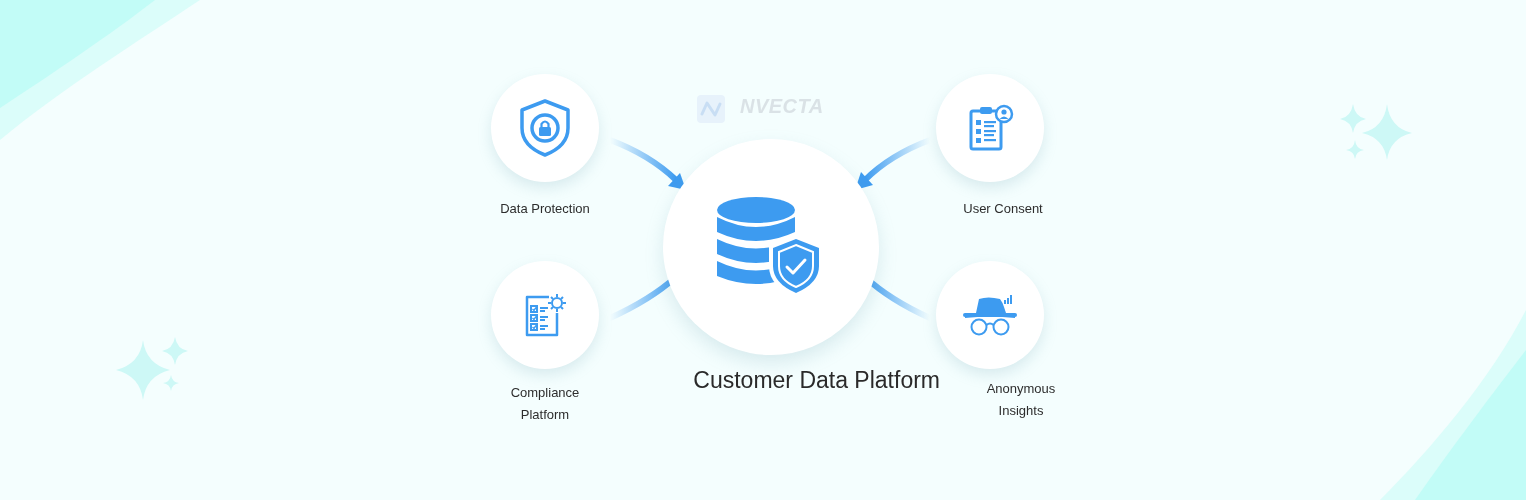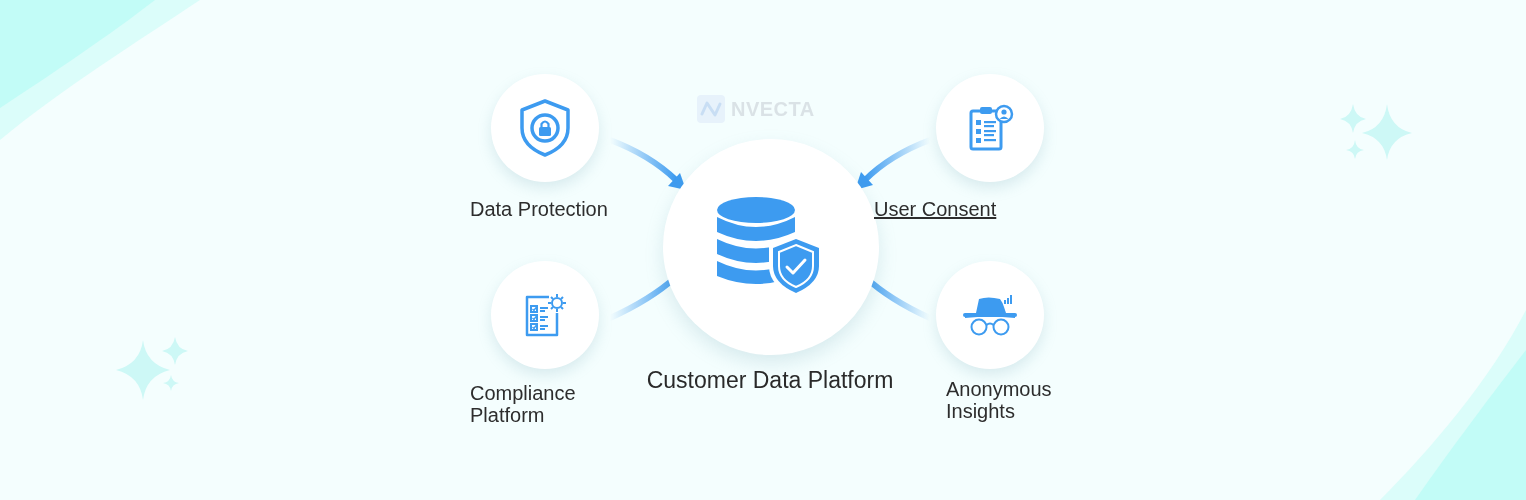--- a/index.html
+++ b/index.html
@@ -6,21 +6,21 @@
     html, body { width: 1526px; height: 500px; overflow: hidden; }
     body {
       position: relative;
       background: #f4fefe;
       font-family: "Liberation Sans", "DejaVu Sans", sans-serif;
       color: #2b2b2b;
     }
     .bg-svg { position: absolute; left: 0; top: 0; width: 1526px; height: 500px; }
     .logo {
       position: absolute; left: 697px; top: 95px;
-      display: flex; align-items: center; gap: 6px; opacity: 0.9;
+      display: flex; gap: 15px; opacity: 0.9; font-style: italic;
     }
     .logo-mark {
       width: 28px; height: 28px; border-radius: 4px;
       background: #e6f1fb; display: flex; align-items: center; justify-content: center;
     }
     .logo-text {
       font-family: "Liberation Sans", sans-serif; font-weight: bold;
       font-size: 20px; color: #d8e0e4; letter-spacing: 0.5px;
     }
     .node {
@@ -29,25 +29,25 @@
       box-shadow: 0 6px 14px rgba(120, 170, 180, 0.22);
       display: flex; align-items: center; justify-content: center;
     }
     .center-node {
       position: absolute; left: 663px; top: 139px; width: 216px; height: 216px;
       border-radius: 50%; background: #ffffff;
       box-shadow: 0 8px 18px rgba(120, 170, 180, 0.22);
       display: flex; align-items: center; justify-content: center;
     }
     .label {
-      position: absolute; font-size: 20px; line-height: 22px;
+      position: absolute; text-align: center; font-size: 13px; line-height: 22px;
       color: #2d2d2d; white-space: pre-line;
     }
     .center-label {
-      position: absolute; left: 600px; top: 367px; width: 340px; text-align: center;
+      position: absolute; left: 600px; top: 367px; width: 340px; text-align: right;
       font-size: 23px; color: #2a2a2a;
     }
   </style>
 </head>
 <body>
 
 <svg class="bg-svg" viewBox="0 0 1526 500">
   <defs>
     <linearGradient id="arrowGradL" x1="0" y1="0" x2="1" y2="0">
       <stop offset="0" stop-color="#3d9bf0" stop-opacity="0"></stop>
@@ -159,21 +159,21 @@
       <rect x="18" y="22" width="10" height="2.2"></rect>
       <rect x="18" y="27" width="12" height="2.2"></rect>
       <rect x="18" y="31" width="10" height="2.2"></rect>
       <rect x="18" y="36" width="12" height="2.2"></rect>
     </g>
     <circle cx="38" cy="11" r="8" fill="#ffffff" stroke="#3d9bf0" stroke-width="2.5"></circle>
     <circle cx="38" cy="9" r="2.6" fill="#3d9bf0"></circle>
     <path d="M33.5,16 Q38,11 42.5,16" fill="#3d9bf0"></path>
   </svg>
 </div>
-<div class="label" style="left:874px; top:198px; width:150px;text-decoration:underline;">User Consent</div>
+<div class="label" style="left:928px; top:198px; width:150px;">User Consent</div>
 
 <div class="node" style="left:936px; top:261px;">
   <svg width="60" height="48" viewBox="0 0 60 48">
     <path d="M16,22 L19,8 Q28,5 40,8 Q43,12 44,16 L46,22 Z" fill="#3d9bf0"></path>
     <path d="M5,24 Q30,19 55,24 L55,27 Q30,24 5,27 Z" fill="#3d9bf0"></path>
     <rect x="3" y="22" width="54" height="4" rx="2" fill="#3d9bf0"></rect>
     <g fill="#3d9bf0">
       <rect x="44" y="9" width="2" height="4"></rect>
       <rect x="47" y="7" width="2" height="6"></rect>
       <rect x="50" y="4" width="2" height="9"></rect>

